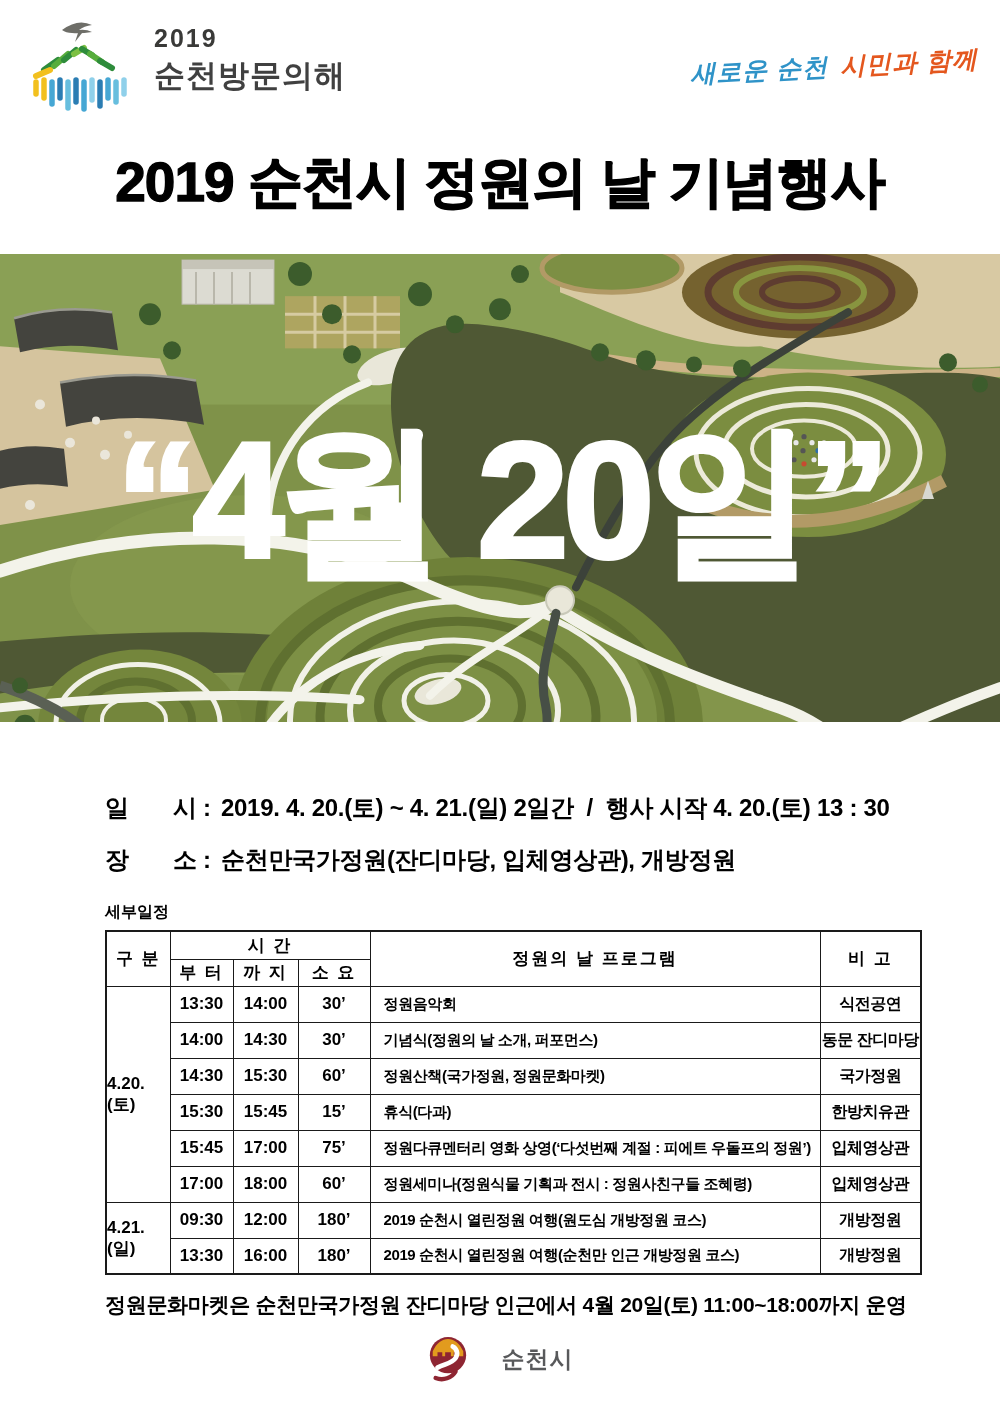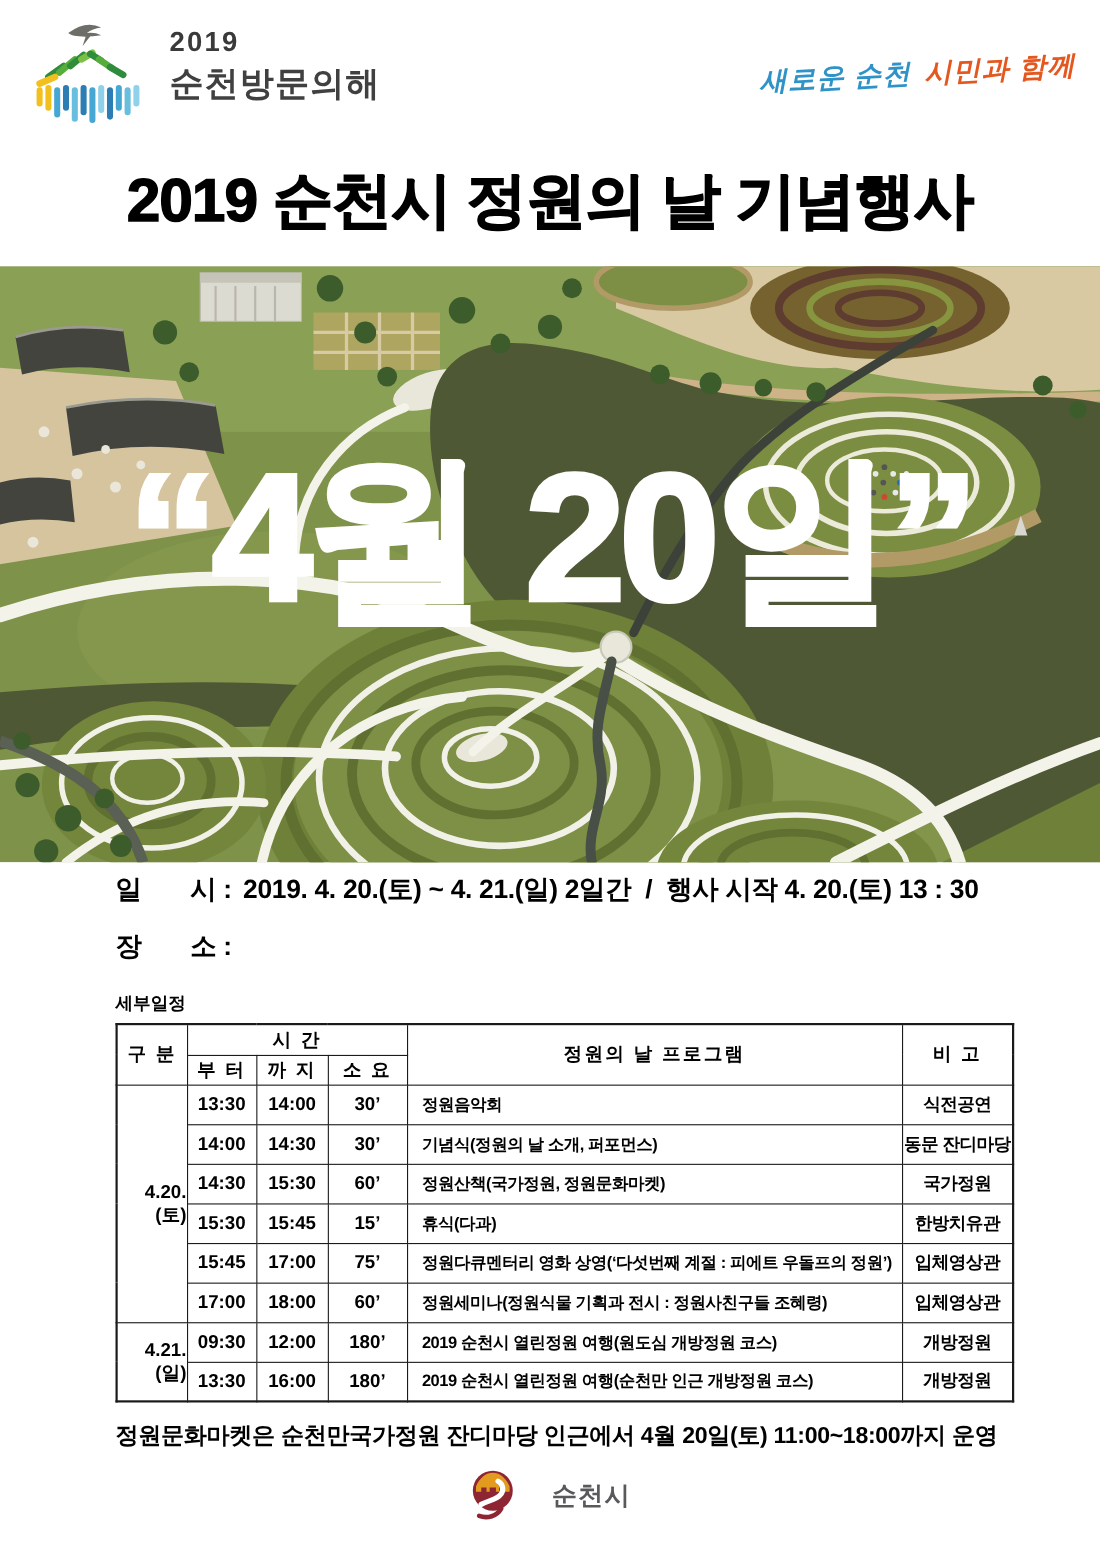--- a/index.html
+++ b/index.html
@@ -20,21 +20,21 @@
   }
   .slogan .p1 { color:#2f93c8; margin-right:12px; }
   .slogan .p2 { color:#e4571e; }
   
   .title {
     position:absolute; top:146px; left:0; width:100%; text-align:center;
     font-size:55px; font-weight:800; letter-spacing:-1px; -webkit-text-stroke:1.3px #000;
     white-space:nowrap;
   }
   
-  .hero { position:absolute; top:242px; left:0; width:1000px; height:542px; overflow:hidden; }
+  .hero { position:absolute; top:254px; left:0; width:1000px; height:468px; overflow:hidden; }
   .hero svg { display:block; }
   .hero-overlay {
     position:absolute; top:152px; left:0; right:0; text-align:center;
     color:#ffffff; font-size:165px; font-weight:800; letter-spacing:-6px; line-height:1.15;
     -webkit-text-stroke:4px #ffffff; white-space:nowrap;
   }
   
   .info { position:absolute; left:105px; top:792px; right:60px; }
   .info-line { display:flex; align-items:baseline; font-size:24px; font-weight:700; margin-bottom:20px; }
   .info-label { display:inline-flex; justify-content:space-between; width:92px; flex:0 0 92px; }
@@ -44,21 +44,21 @@
   
   table.schedule {
     position:absolute; left:105px; top:930px; width:815px;
     border-collapse:collapse; table-layout:fixed; border:2px solid #1a1a1a;padding-left:45px;
   }
   .schedule th, .schedule td { border:1px solid #1a1a1a; font-weight:700; color:#000; overflow:hidden; }
   .schedule thead th { font-size:17px; letter-spacing:2px; text-align:center; }
   .schedule thead tr.h1 th { height:28px; }
   .schedule thead tr.h2 th { height:27px;margin-left:40px; }
   .schedule tbody tr { height:36px; }
-  td.c-group { font-size:17px; text-align:right; line-height:1.25; letter-spacing:0; }
+  td.c-group { font-size:17px; text-align:left; line-height:1.25; letter-spacing:0; }
   td.c-time  { font-size:17px; text-align:center; letter-spacing:0; }
   td.c-prog  { font-size:15px; text-align:left; padding:0 6px 0 13px; letter-spacing:-0.4px; white-space:nowrap; }
   td.c-note  { font-size:16px; text-align:center; letter-spacing:-0.5px; white-space:nowrap; }
   
   .footnote { position:absolute; left:105px; top:1291px; font-size:21px; font-weight:700; letter-spacing:-0.3px; white-space:nowrap; }
   .footer { position:absolute; top:1334px; left:0; width:100%; display:flex; justify-content:center; align-items:center; gap:9px; }
   .footer .city-name { font-size:23px; font-weight:800; color:#58595b; letter-spacing:1px;margin-left:24px; }
 </style>
 </head>
 <body>
@@ -276,20 +276,21 @@
         </span>
       <span class="info-colon">:</span>
       <span class="info-value">2019. 4. 20.(토) ~ 4. 21.(일) 2일간  /  행사 시작 4. 20.(토) 13 : 30</span>
     </div>
     <div class="info-line">
       <span class="info-label">
           <span>장</span>
           <span>소</span>
         </span>
       <span class="info-colon">:</span>
+      <span class="info-value">순천만국가정원(잔디마당, 입체영상관), 개방정원</span>
     </div>
     <div class="sub-heading">세부일정</div>
   </div>
 
   <table class="schedule">
     <colgroup>
       <col style="width:64px">
         <col style="width:63px">
         <col style="width:65px">
       <col style="width:72px">

